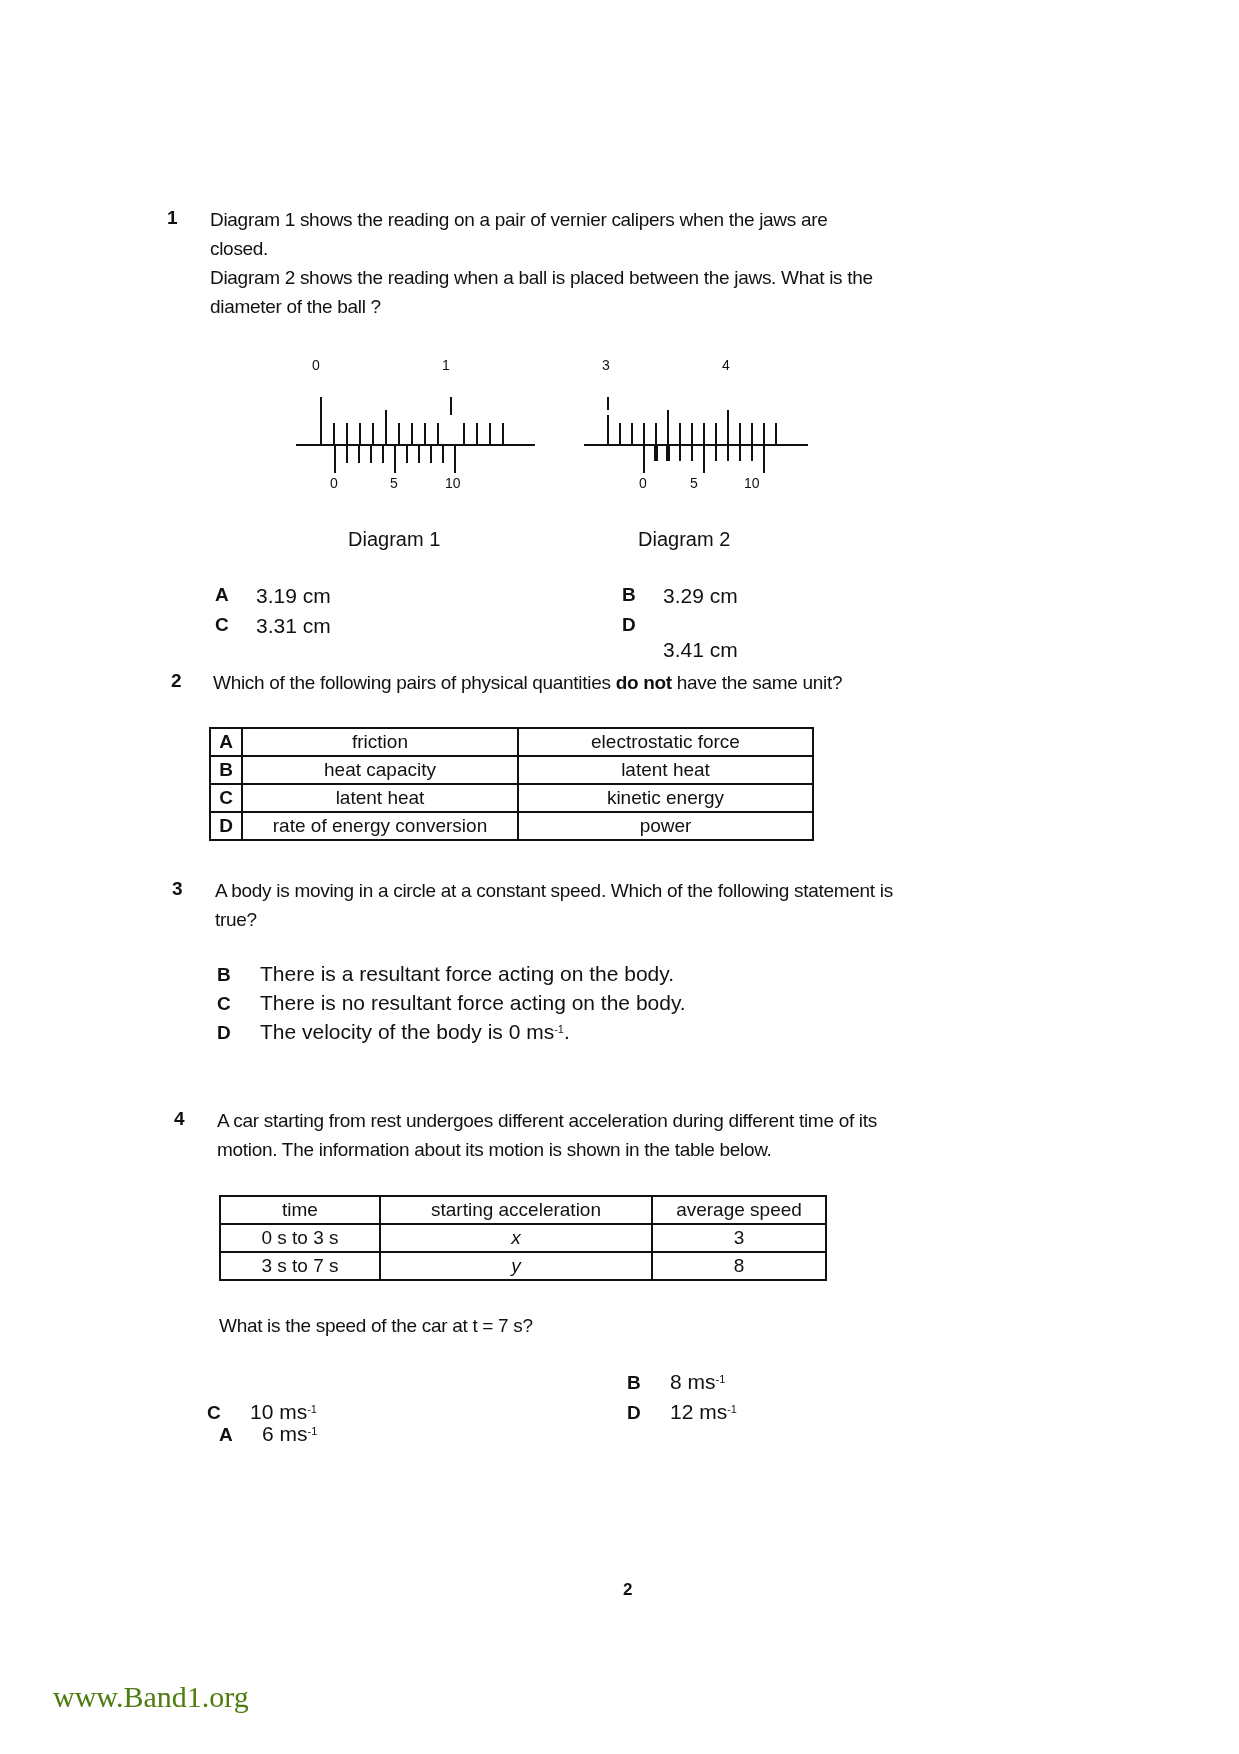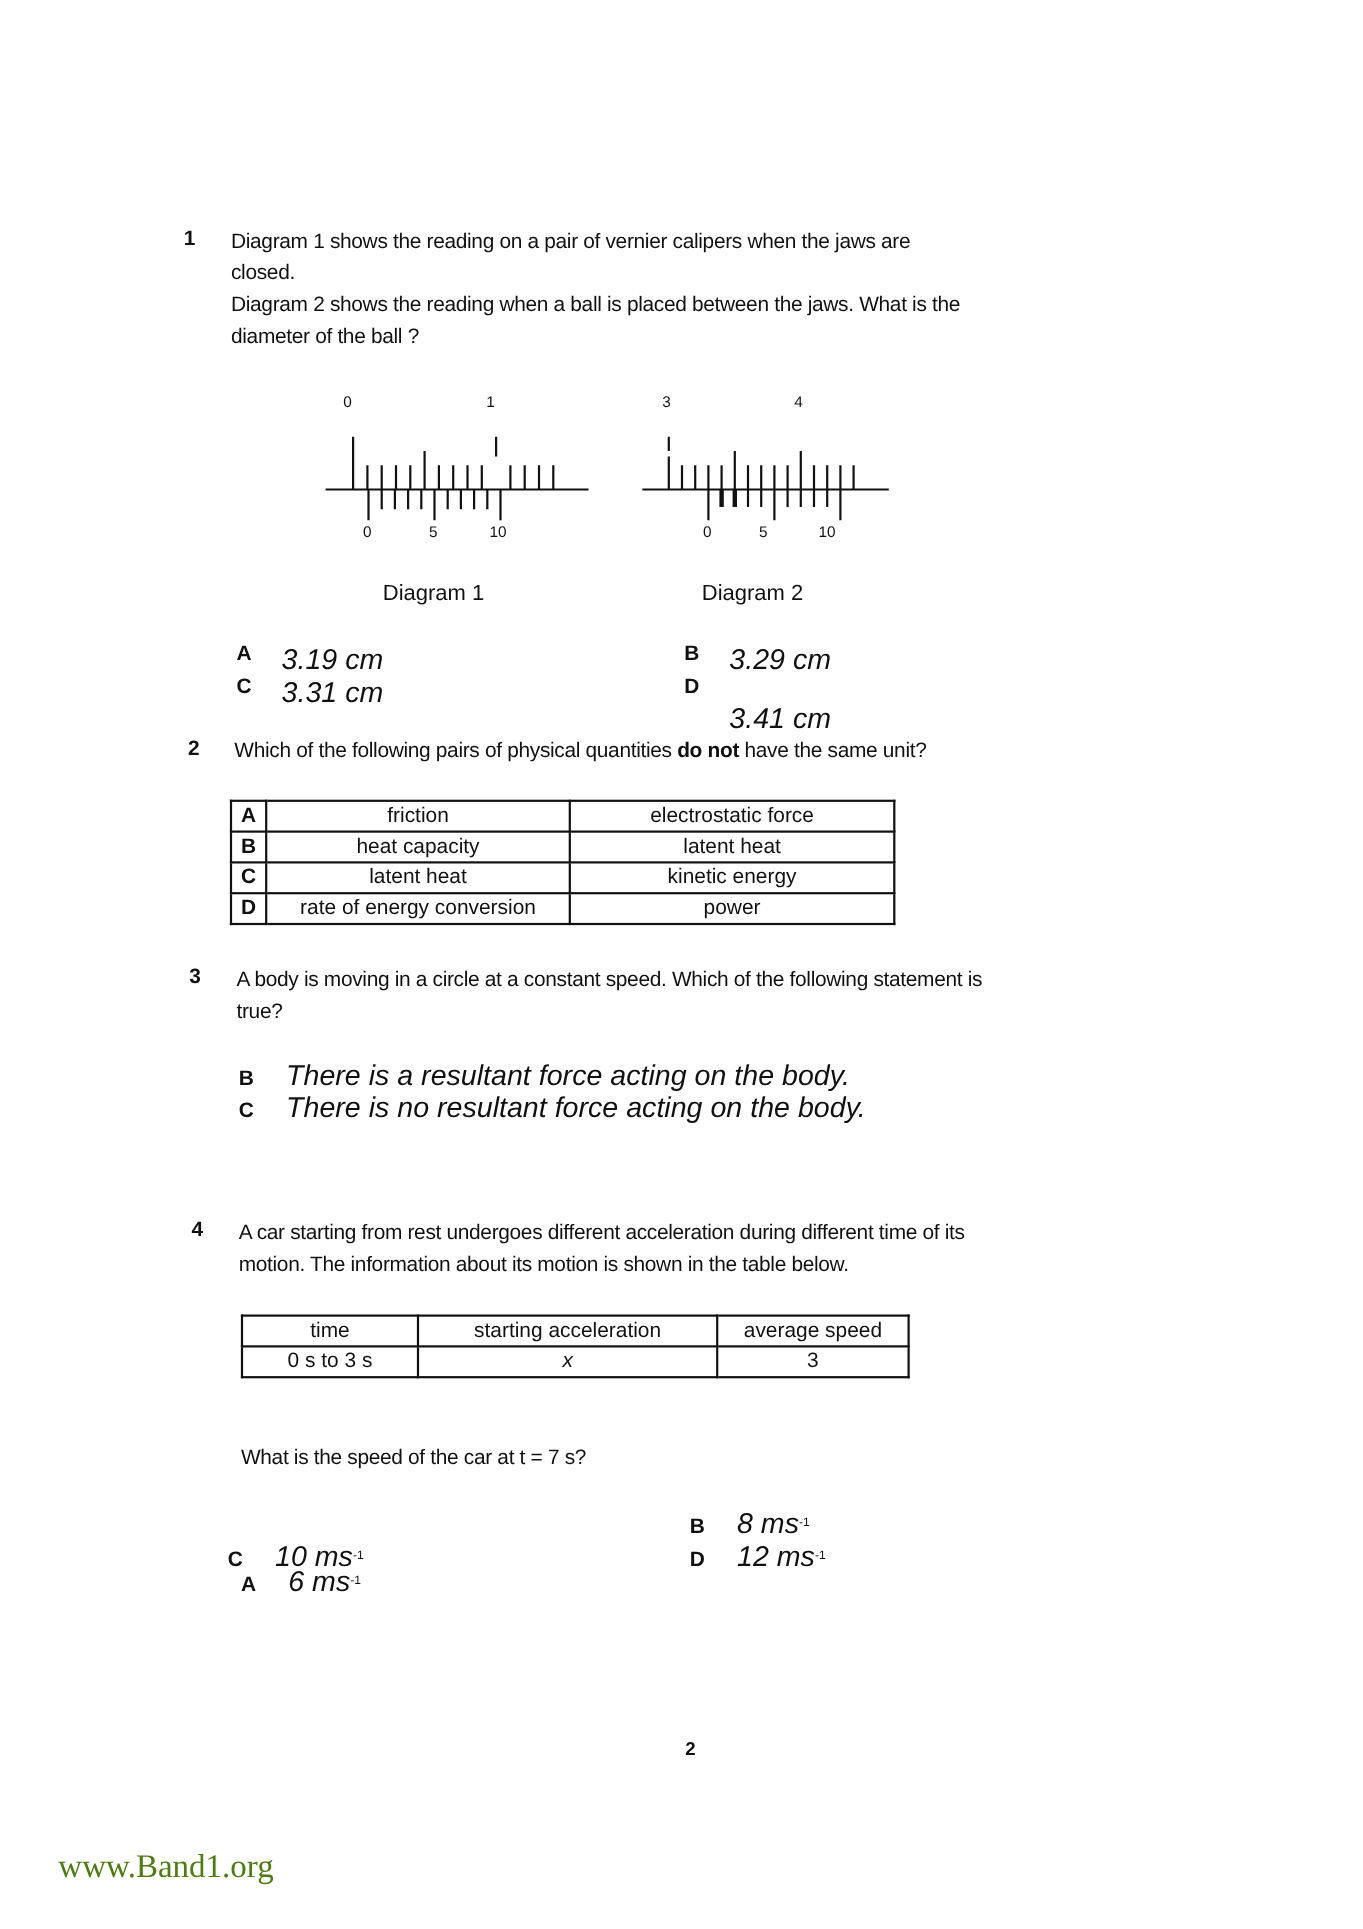--- a/index.html
+++ b/index.html
@@ -2,21 +2,21 @@
 <html><head>
 <meta charset="utf-8">
 <style>
   html, body { margin: 0; padding: 0; background: #ffffff; }
   body { width: 1239px; height: 1754px; position: relative; overflow: hidden;
          font-family: "Liberation Sans", sans-serif; color: #111; }
   .abs { position: absolute; }
   .qtext { font-size: 19px; line-height: 29px; letter-spacing: -0.3px; }
   .qnum { font-size: 19px; font-weight: bold; }
   .opt-letter { font-size: 19px; font-weight: bold; }
-  .opt-text { font-size: 26px; font-style: italic; }
+  .opt-text { font-size: 21px; }
   sup { font-size: 11px; vertical-align: super; line-height: 0; }
   table.q { border-collapse: collapse; font-size: 19px; }
   table.q td { border: 2px solid #111; text-align: center; padding: 0 4px; height: 26px; line-height: 26px; }
   .scale-lbl { font-size: 14px; }
   .diag-lbl { font-size: 20px; }
   .footer { font-family: Liberation Serif, serif; font-size: 30px; color: #4d7c0f; }
   .pagenum { font-size: 17px; font-weight: bold; }
 </style>
 </head>
 <body>
@@ -162,20 +162,23 @@
     <div>A body is moving in a circle at a constant speed. Which of the following statement is</div>
     <div>true?</div>
   </div>
   <div class="abs" style="left:217px;top:962px;">
     <div style="height:29px;">
       <span class="opt-letter" style="display:inline-block;width:43px;">B</span><span class="opt-text">There is a resultant force acting on the body.</span>
     </div>
     <div style="height:29px;">
       <span class="opt-letter" style="display:inline-block;width:43px;">C</span><span class="opt-text">There is no resultant force acting on the body.</span>
     </div>
+    <div style="height:29px;">
+      <span class="opt-letter" style="display:inline-block;width:43px;">D</span><span class="opt-text">The velocity of the body is 0 ms</span><sup>-1</sup><span class="opt-text">.</span>
+    </div>
   </div>
 </div>
 
 <div>
   <span class="abs qnum" style="left:174px;top:1108px;">4</span>
   <div class="abs qtext" style="left:217px;top:1106px;width:830px;">
     <div>A car starting from rest undergoes different acceleration during different time of its</div>
     <div>motion. The information about its motion is shown in the table below.</div>
   </div>
   <table class="abs q" style="left:219px;top:1195px;width:608px;">
@@ -183,20 +186,25 @@
         <tr>
       <td style="width:150px;">time</td>
       <td style="width:262px;">starting acceleration</td>
       <td>average speed</td>
     </tr>
     <tr>
       <td>0 s to 3 s</td>
       <td style="font-style:italic;">x</td>
       <td>3</td>
     </tr>
+    <tr>
+      <td>3 s to 7 s</td>
+      <td style="font-style:italic;">y</td>
+      <td>8</td>
+    </tr>
   </tbody>
     </table>
   <div class="abs qtext" style="left:219px;top:1311px;">What is the speed of the car at t = 7 s?</div>
 
   <div class="abs" style="left:219px;top:1422px;">
     <span class="opt-letter" style="display:inline-block;width:43px;">A</span><span class="opt-text">6 ms</span><sup>-1</sup>
   </div>
   <div class="abs" style="left:627px;top:1370px;">
     <span class="opt-letter" style="display:inline-block;width:43px;">B</span><span class="opt-text">8 ms</span><sup>-1</sup>
   </div>

